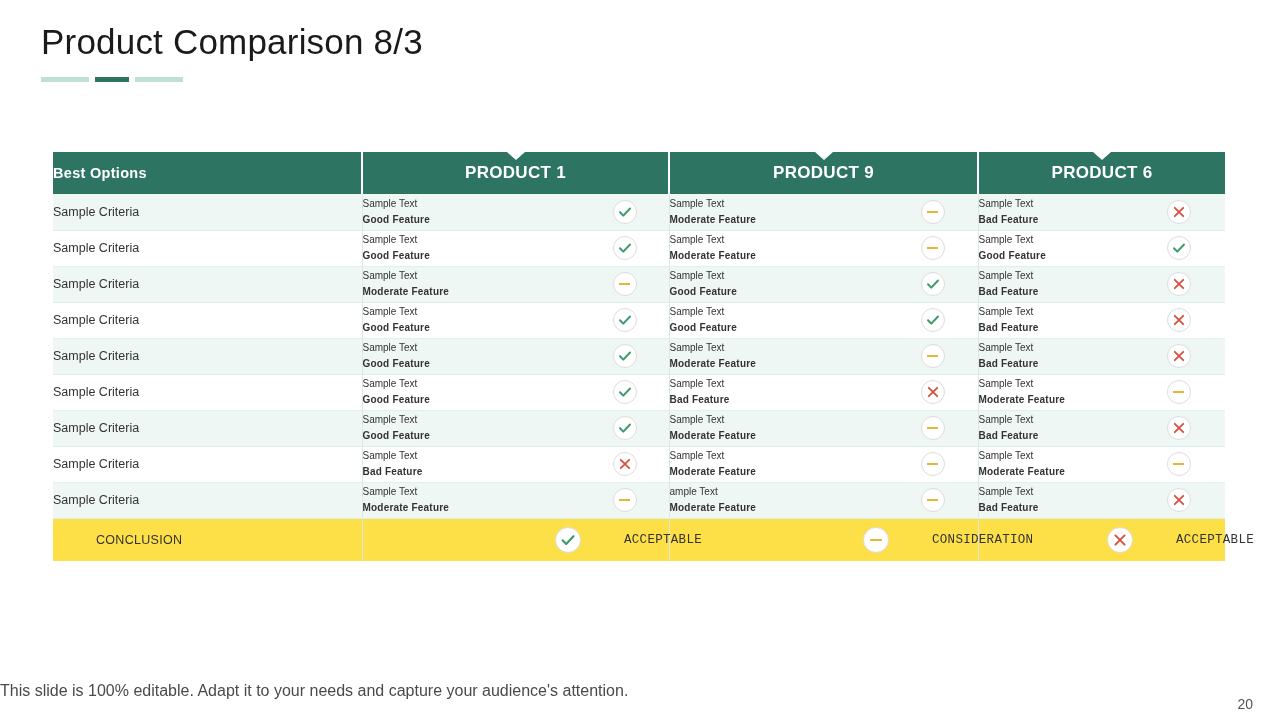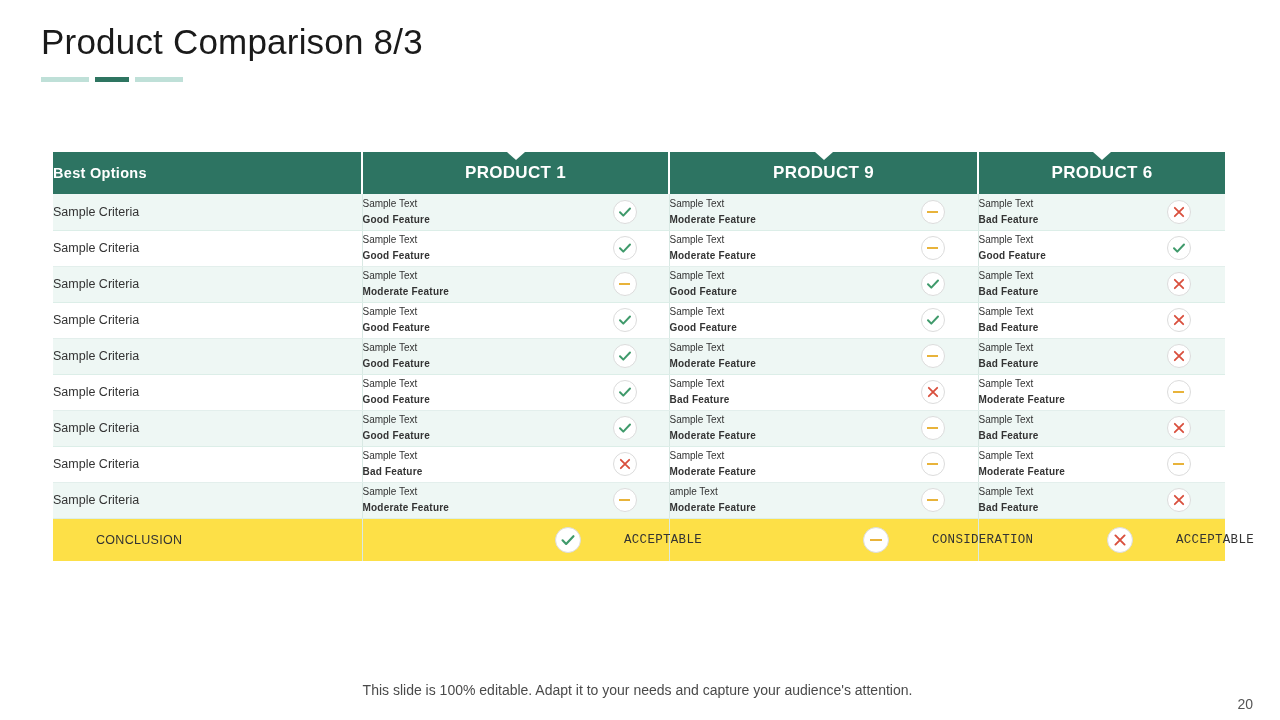--- a/index.html
+++ b/index.html
@@ -164,22 +164,22 @@
     letter-spacing: 0.3px;
     font-family: Liberation Mono, monospace;
   }
 
   
   .footnote {
     position: absolute;
     left: 0;
     right: 5px;
     top: 682px;
-    text-align: center;
-    font-size: 14px;
+    text-align: left;
+    font-size: 16px;
     color: #4a4a4a;
   }
   .page-num {
     position: absolute;
     right: 27px;
     top: 696px;
     font-size: 14px;
     color: #555555;
   }
 </style>

